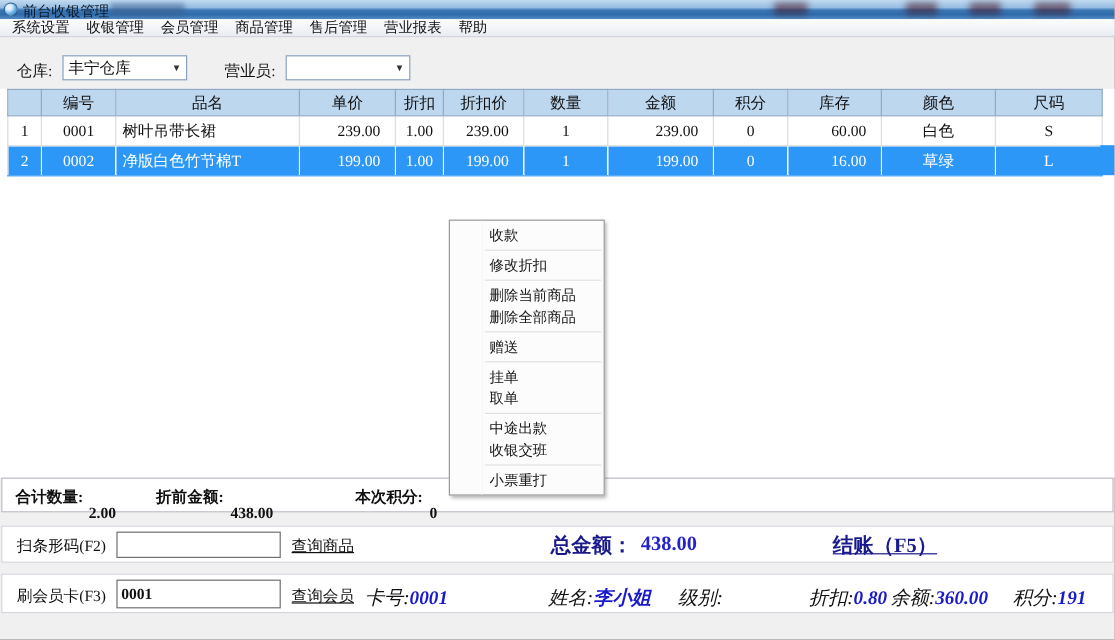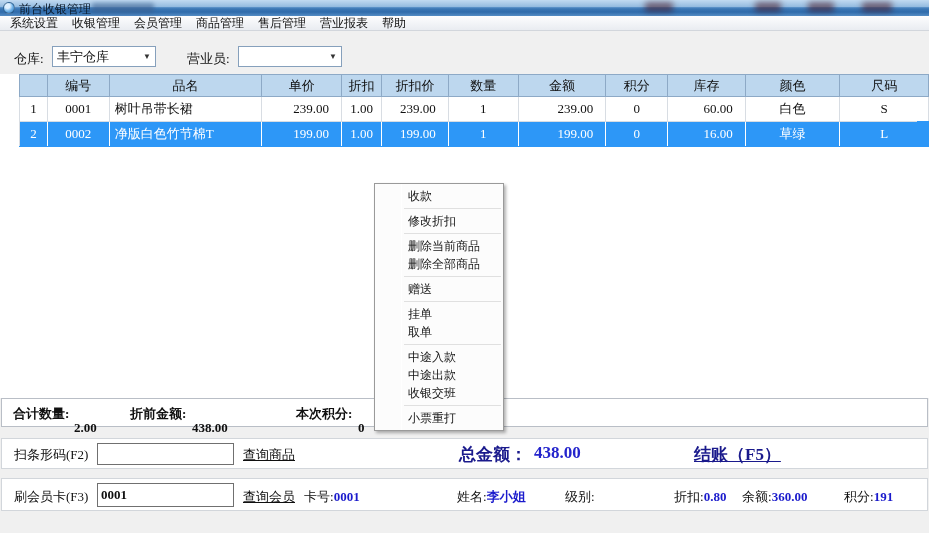--- a/index.html
+++ b/index.html
@@ -23,21 +23,21 @@
   .menubar .mitem { font-size:12px; color:#101010; padding:0 7px; line-height:14px; cursor:default; white-space:nowrap; }
 
   
   .tlabel { position:absolute; font-size:13px; color:#101010;text-align:center; }
   .combo { position:absolute; height:21px; background:#fff; border:1px solid #86a0bc;
     display:flex; align-items:flex-end; padding-left:4px; font-size:13px; color:#101010; }
   .combo .arrow { margin-left:auto; width:16px; text-align:center; font-size:8px; color:#333; align-self:center; }
 
   
   .grid-area { position:absolute; left:0; top:74px; width:929px; height:324px; background:#fff; }
-  .grid-table { position:absolute; left:19px; top:0; border-collapse:collapse; table-layout:fixed;padding-left:33px; }
+  .grid-table { position:absolute; left:6px; top:0; border-collapse:collapse; table-layout:fixed;padding-left:33px; }
   .grid-table th { background:#bdd7ee; border:1px solid #8da9c6; font-weight:normal; font-size:13px;
     height:22px; text-align:center; color:#101010; overflow:hidden; white-space:nowrap; }
   .grid-table td { border-right:1px solid #d8dde3; border-bottom:1px solid #d8dde3; font-size:13px;
     height:25px; color:#101010; overflow:hidden; white-space:nowrap; background:#fff; }
   .grid-table td:first-child { border-left:1px solid #d8dde3; }
   .grid-table tr.selected td { background:#2d97f7; color:#fff; border-right-color:rgba(255,255,255,.45); border-bottom-color:#2d97f7; }
   .al { text-align:left; padding-left:5px; } .ac { text-align:center; } .ar { text-align:right; padding-right:12px; }
   .filler-sel { position:absolute; left:917px; top:47px; width:12px; height:25px; background:#2d97f7; }
 
   
@@ -48,21 +48,21 @@
 
   
   .strip { position:absolute; left:1px; width:927px; background:#fff; border:1px solid #d2d6db; }
   .s-label { position:absolute; font-size:13px; color:#101010; white-space:nowrap; }
   .s-input { position:absolute; border:1px solid #707070; background:#fff; font-size:13px; font-weight:bold;
     padding:0 3px; font-family:"Liberation Serif","DejaVu Serif",serif; color:#101010; }
   .s-link { position:absolute; font-size:13px; color:#101010; text-decoration:underline; cursor:pointer; white-space:nowrap; }
   .big-navy { position:absolute; font-size:17px; font-weight:bold; color:#1a1a8c; white-space:nowrap; }
   .big-blue { color:#2424cc; }
   .checkout { text-decoration:underline; cursor:pointer; }
-  .kv { position:absolute; font-size:13px; color:#101010; white-space:nowrap; }
+  .kv { position:absolute; font-size:16px; color:#101010; white-space:nowrap;font-style:italic; }
   .kv b { color:#1a1acc; }
 
   
   .context-menu { position:absolute; left:374px; top:183px; width:130px; background:#fcfcfc;
     border:1px solid #9a9a9a; box-shadow:2px 2px 3px rgba(0,0,0,.3); padding:3px 0; }
   .context-menu .gutter { position:absolute; left:26px; top:0; bottom:0; width:1px; background:#e2e2e2;
     border-right:1px solid #fff; }
   .menu-item { position:relative; height:18px; line-height:18px; padding-left:33px; font-size:12px; color:#151515; cursor:default; }
   .menu-sep { height:1px; background:#e0e0e0; margin:3px 2px 3px 29px; }
 </style>
@@ -192,20 +192,19 @@
       <div class="menu-item">修改折扣</div>
       <div class="menu-sep"></div>
       <div class="menu-item">删除当前商品</div>
       <div class="menu-item">删除全部商品</div>
       <div class="menu-sep"></div>
       <div class="menu-item">赠送</div>
       <div class="menu-sep"></div>
       <div class="menu-item">挂单</div>
       <div class="menu-item">取单</div>
       <div class="menu-sep"></div>
-      <div class="menu-item">中途入款</div>
       <div class="menu-item">中途出款</div>
       <div class="menu-item">收银交班</div>
       <div class="menu-sep"></div>
       <div class="menu-item">小票重打</div>
     </div>
 
 </div>
 
 </body></html>

